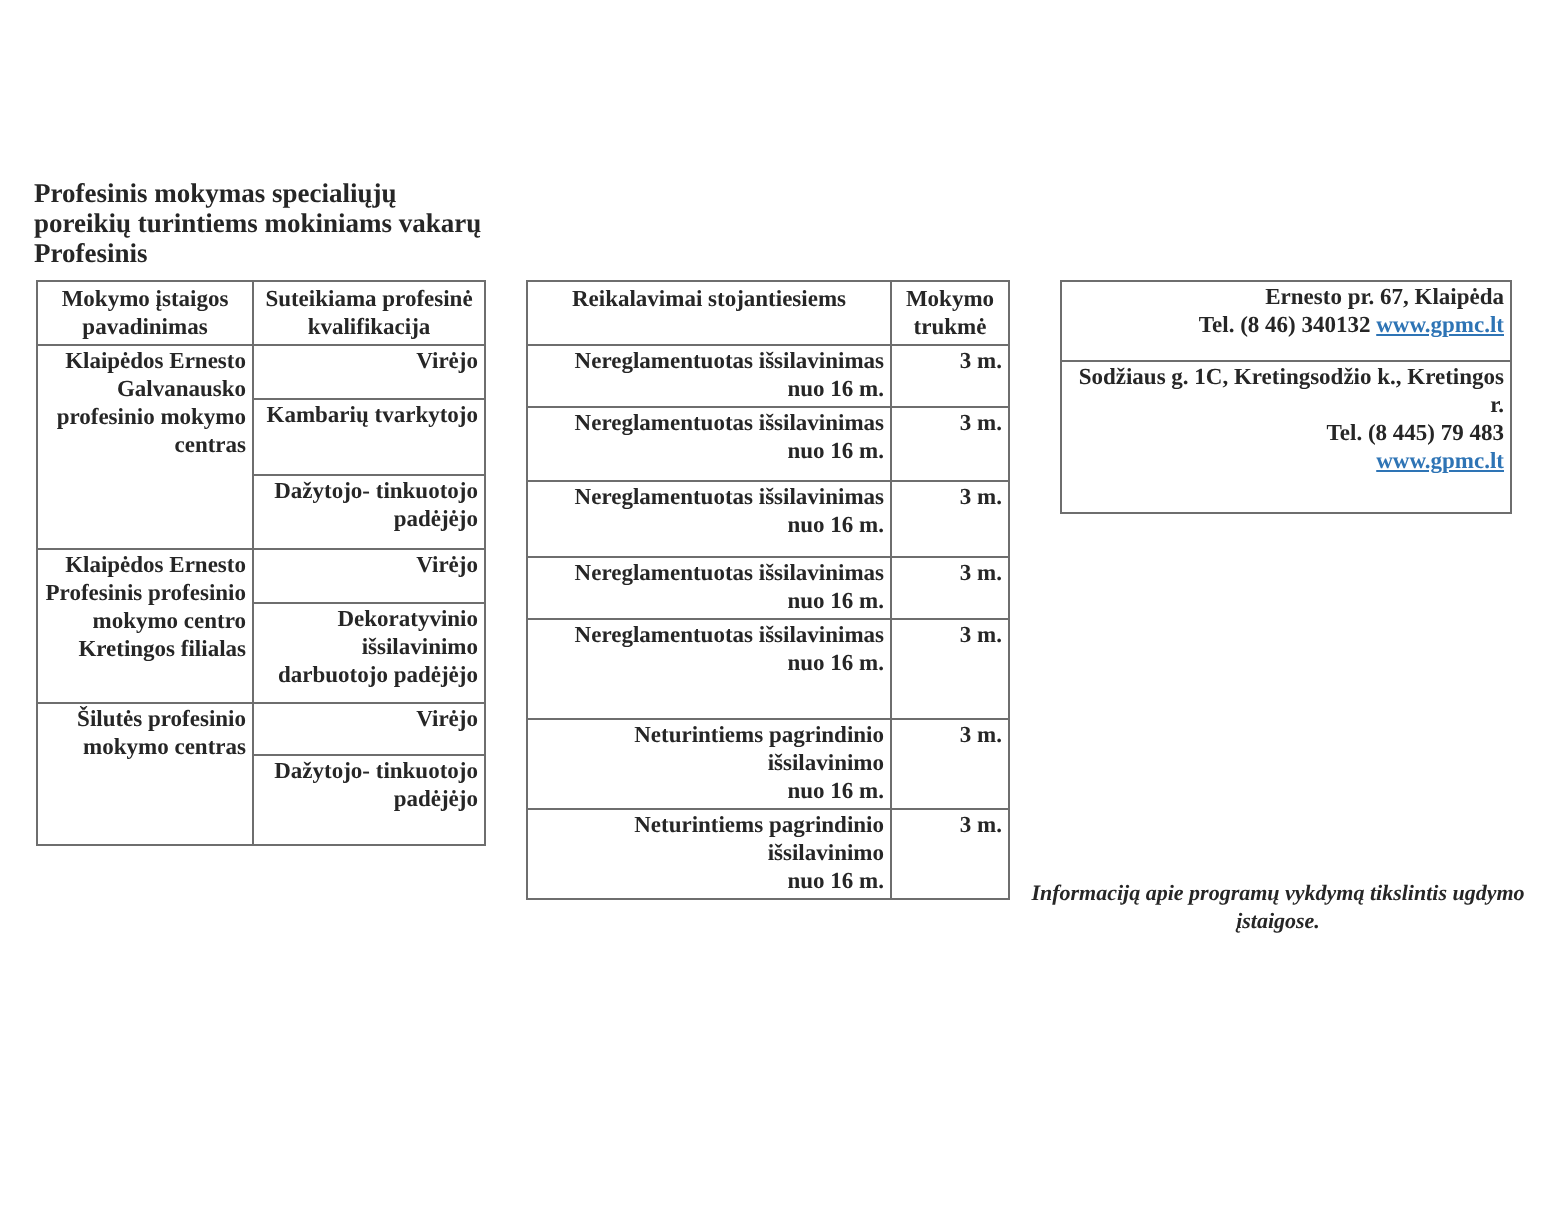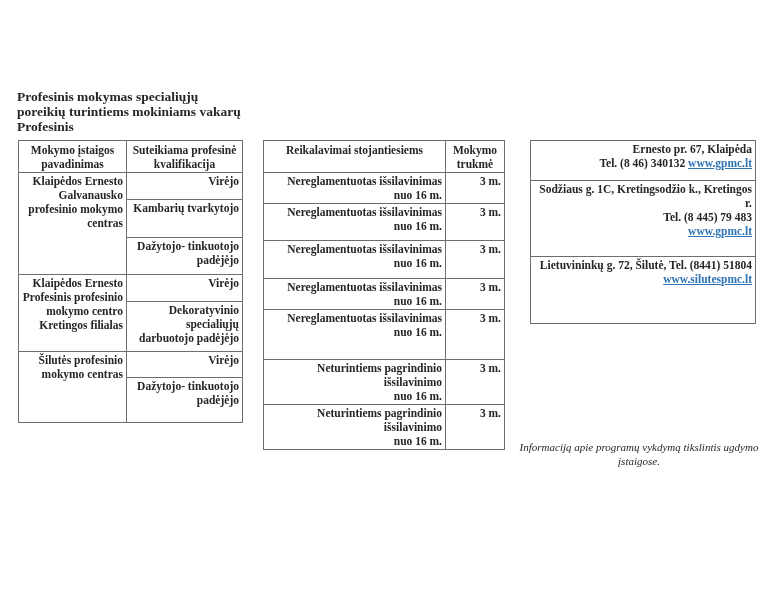--- a/index.html
+++ b/index.html
@@ -27,21 +27,21 @@
   }
   .tbl th { font-weight: bold; text-align: center; padding-top: 2px; margin-left: 28px; }
   .left-tbl  { left: 18px;  width: 224px; }
   .mid-tbl   { left: 263px; width: 241px; padding-left: 32px; }
   .right-tbl { left: 530px; width: 225px; }
   .dur { text-align: center; }
   .lnk { color: #2e74b5; text-decoration: underline; cursor: pointer; }
   .footer-note {
     position: absolute; left: 508px; top: 440px; width: 262px;
     text-align: center; font-style: italic;
-    font-size: 11px; line-height: 14px;
+    font-size: 11px; line-height: 14px; font-weight: bold;
   }
 </style>
 </head>
 <body>
 
 <div class="doc-title">
   <div>Profesinis mokymas specialiųjų</div>
   <div>poreikių turintiems mokiniams vakarų</div>
   <div>Profesinis</div>
 </div>
@@ -64,21 +64,21 @@
       <td>Kambarių tvarkytojo</td>
     </tr>
     <tr style="height:37px">
       <td>Dažytojo- tinkuotojo padėjėjo</td>
     </tr>
     <tr style="height:27px">
       <td rowspan="2">Klaipėdos Ernesto Profesinis profesinio mokymo centro Kretingos filialas</td>
       <td>Virėjo</td>
     </tr>
     <tr style="height:50px">
-      <td>Dekoratyvinio specialiųjų darbuotojo padėjėjo</td>
+      <td>Dekoratyvinio išsilavinimo darbuotojo padėjėjo</td>
     </tr>
     <tr style="height:26px">
       <td rowspan="2">Šilutės profesinio mokymo centras</td>
       <td>Virėjo</td>
     </tr>
     <tr style="height:45px">
       <td>Dažytojo- tinkuotojo padėjėjo</td>
     </tr>
   </tbody>
 </table>
@@ -158,22 +158,16 @@
         </div>
       </td>
     </tr>
     <tr style="height:76px">
       <td>
         <div>Sodžiaus g. 1C, Kretingsodžio k., Kretingos r.</div>
         <div>Tel. (8 445) 79 483</div>
         <div><a class="lnk">www.gpmc.lt</a></div>
       </td>
     </tr>
-    <tr style="height:67px">
-      <td>
-        <div>Lietuvininkų g. 72, Šilutė, Tel. (8441) 51804</div>
-        <div><a class="lnk">www.silutespmc.lt</a></div>
-      </td>
-    </tr>
   </tbody>
 </table>
 
 <div class="footer-note">Informaciją apie programų vykdymą tikslintis ugdymo įstaigose.</div>
 
 </body></html>

